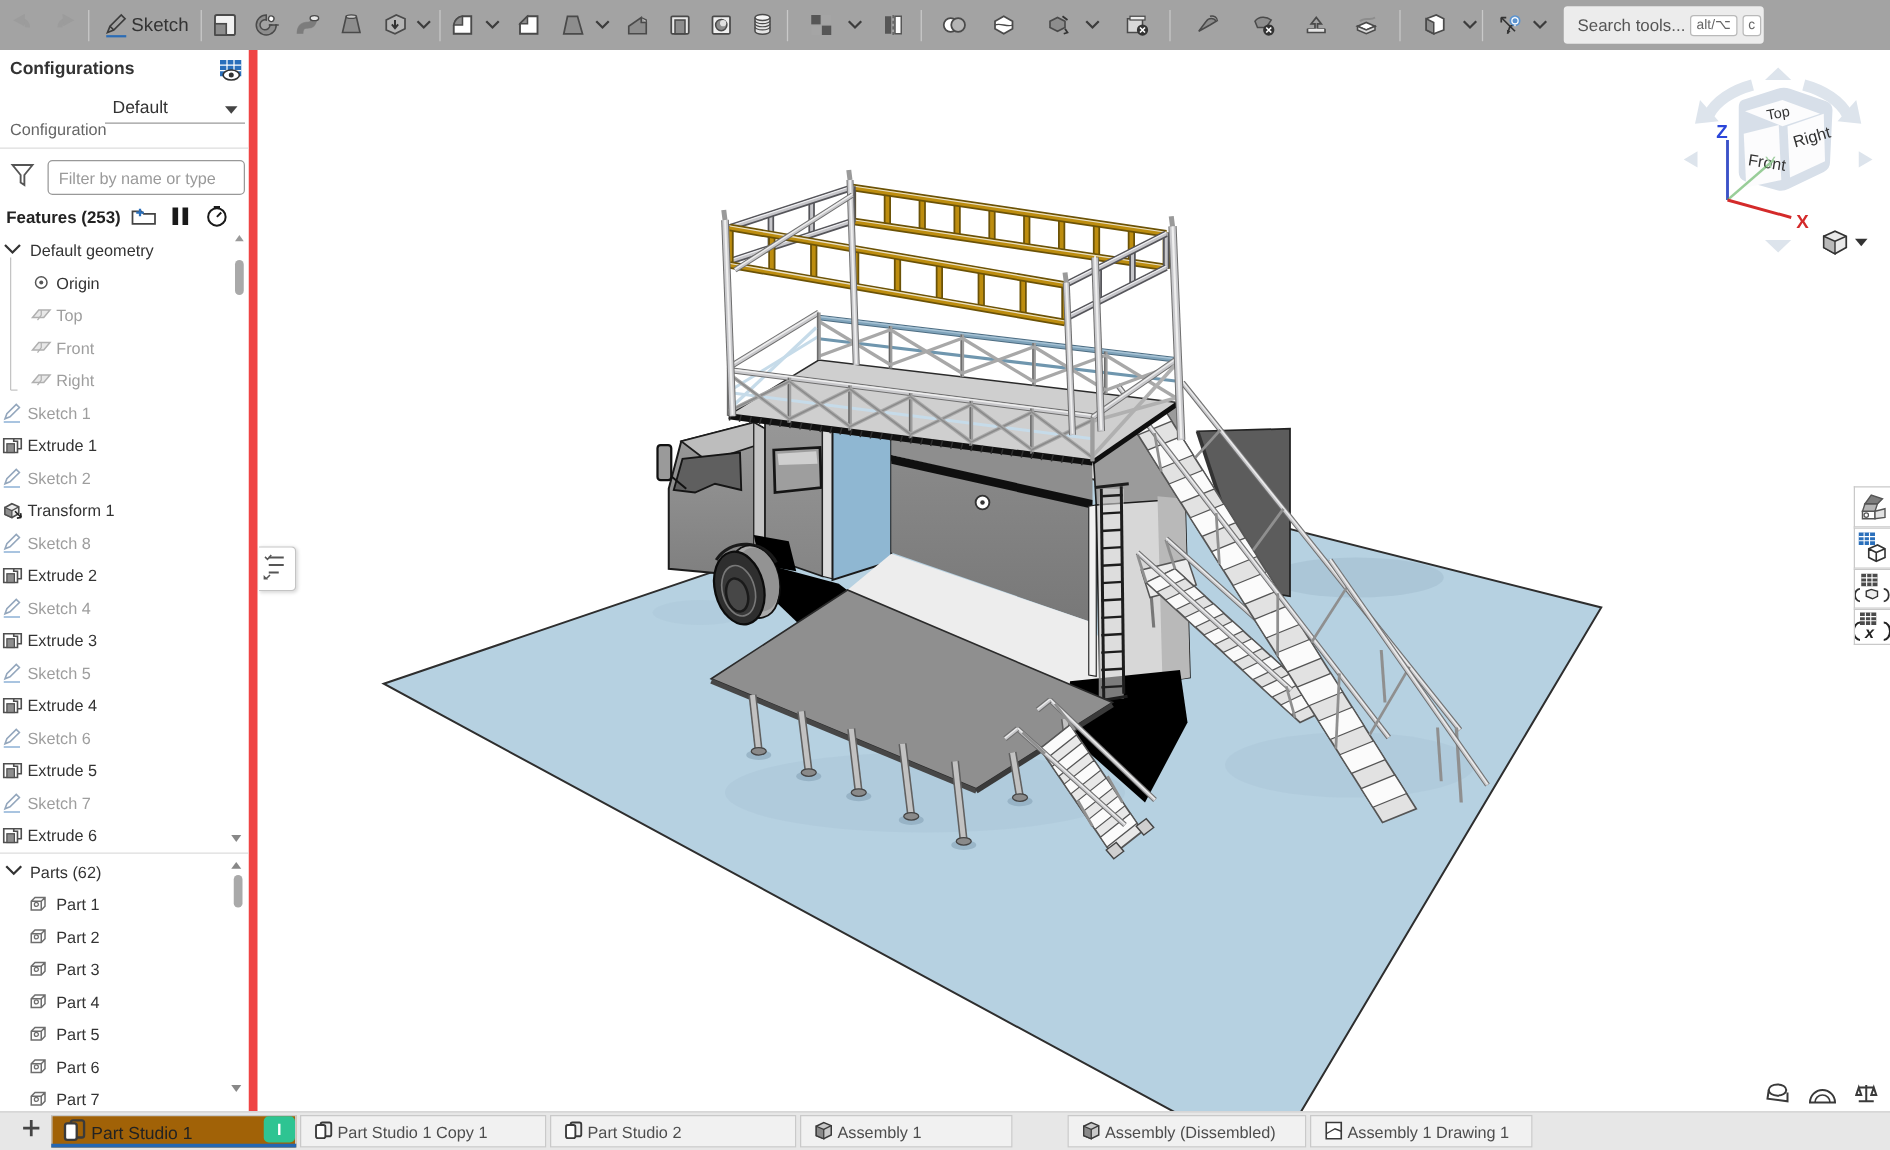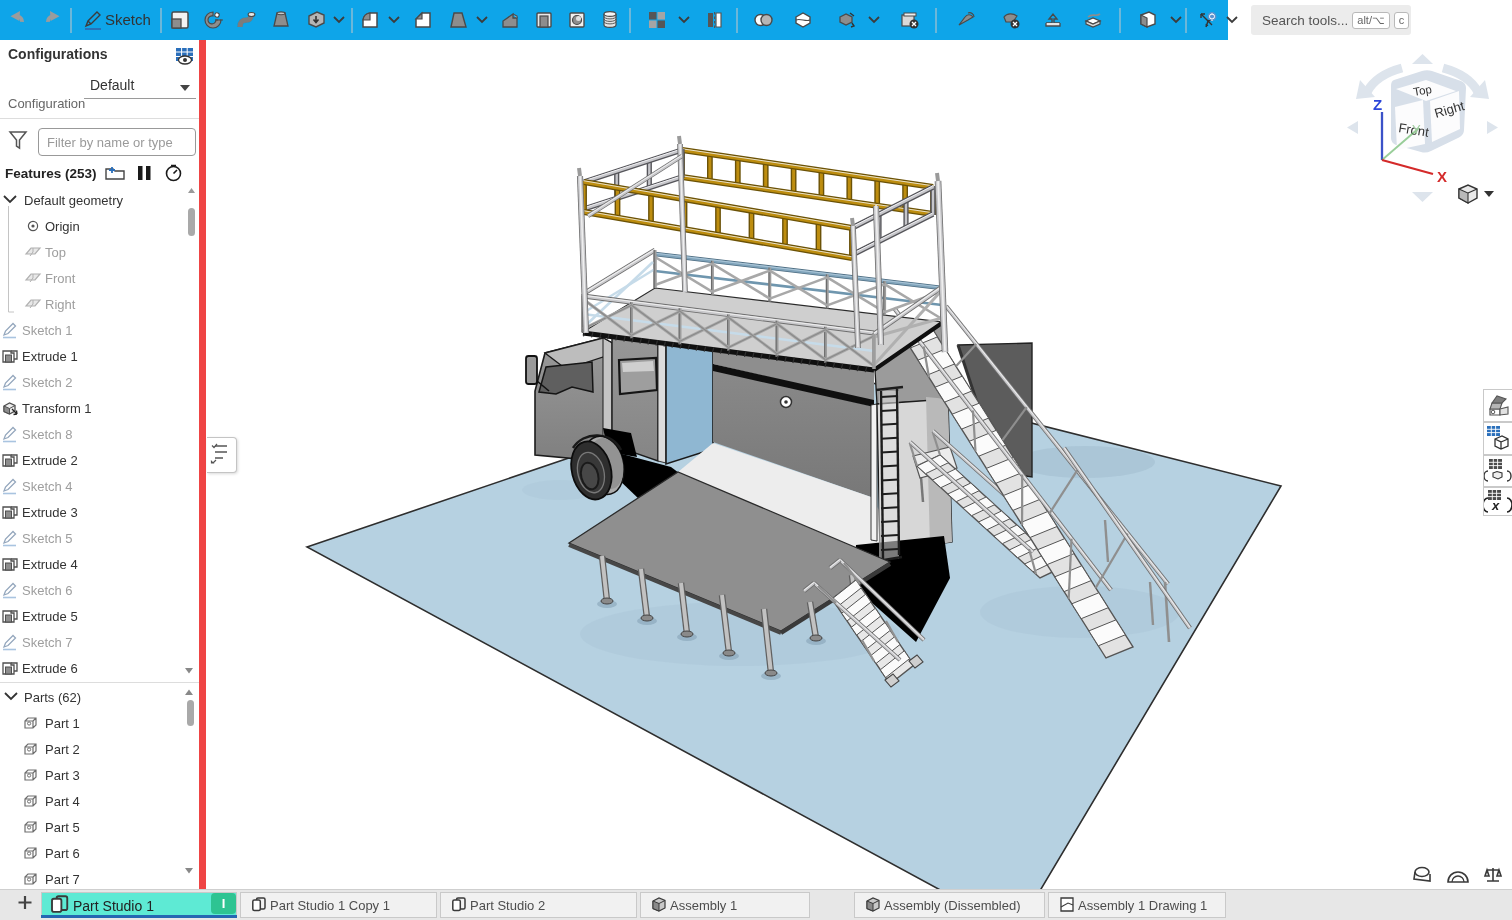--- a/index.html
+++ b/index.html
@@ -1,20 +1,20 @@
 <!DOCTYPE html>
 <html><head>
 <meta charset="utf-8">
 <style>
 * { margin:0; padding:0; box-sizing:border-box; }
 html,body { width:1512px; height:920px; overflow:hidden; background:#fff;
   font-family:"Liberation Sans", sans-serif; }
 #app { position:relative; width:1512px; height:920px; }
 
-#toolbar { position:absolute; left:0; top:0; width:1228px; height:40px; background:#0ea5e9; }
+#toolbar { position:absolute; left:0; top:0; width:1512px; height:40px; background:#a3a3a3; }
 #toolbar svg { position:absolute; left:0; top:0; }
 #searchbox { position:absolute; left:1251px; top:5px; width:160px; height:30px;
   background:#ececec; border-radius:3px; display:flex; align-items:center; padding-left:11px;
   font-size:13.5px; color:#555; }
 .kbd { display:inline-block; border:1px solid #b9b9b9; background:#fff; border-radius:3px;
   font-size:11px; color:#666; padding:0px 4px; height:17px; line-height:15px; margin-left:4px; }
 
 #leftpanel { position:absolute; left:0; top:40px; width:206px; height:849px; background:#fff;
   border-right:7px solid #ef4444; overflow:hidden; }
 .cfg-title { position:absolute; left:8px; top:6px; font-size:14px; font-weight:bold; color:#333; }
@@ -30,21 +30,21 @@
   border:1px solid #c4c4c4; border-left:none; border-radius:0 4px 4px 0;
   box-shadow:1px 1px 3px rgba(0,0,0,0.15); }
 
 .rbtn { position:absolute; left:1483px; width:30px; background:#fff; border:1px solid #c9c9c9;
   border-right:none; }
 
 #tabbar { position:absolute; left:0; top:889px; width:1512px; height:31px; background:#e7e7e7;
   border-top:1px solid #cfcfcf; }
 .tab { position:absolute; top:2px; height:26px; background:#f1f1f1; border:1px solid #c9c9c9;
   display:flex; align-items:center; font-size:13px; color:#4d4d4d; padding-left:8px; }
-.tab.active { background:#5eead4; color:#222; border-bottom:none; }
+.tab.active { background:#a16207; color:#222; border-bottom:none; }
 .tab-blue { position:absolute; height:3px; background:#2567b2; }
 #viewport { position:absolute; left:206px; top:40px; }
 </style>
 </head>
 <body>
 <div id="app">
   <div id="toolbar">
   <svg width="1512" height="40" viewBox="0 0 1512 40">
     <defs>
       <g id="icu">

